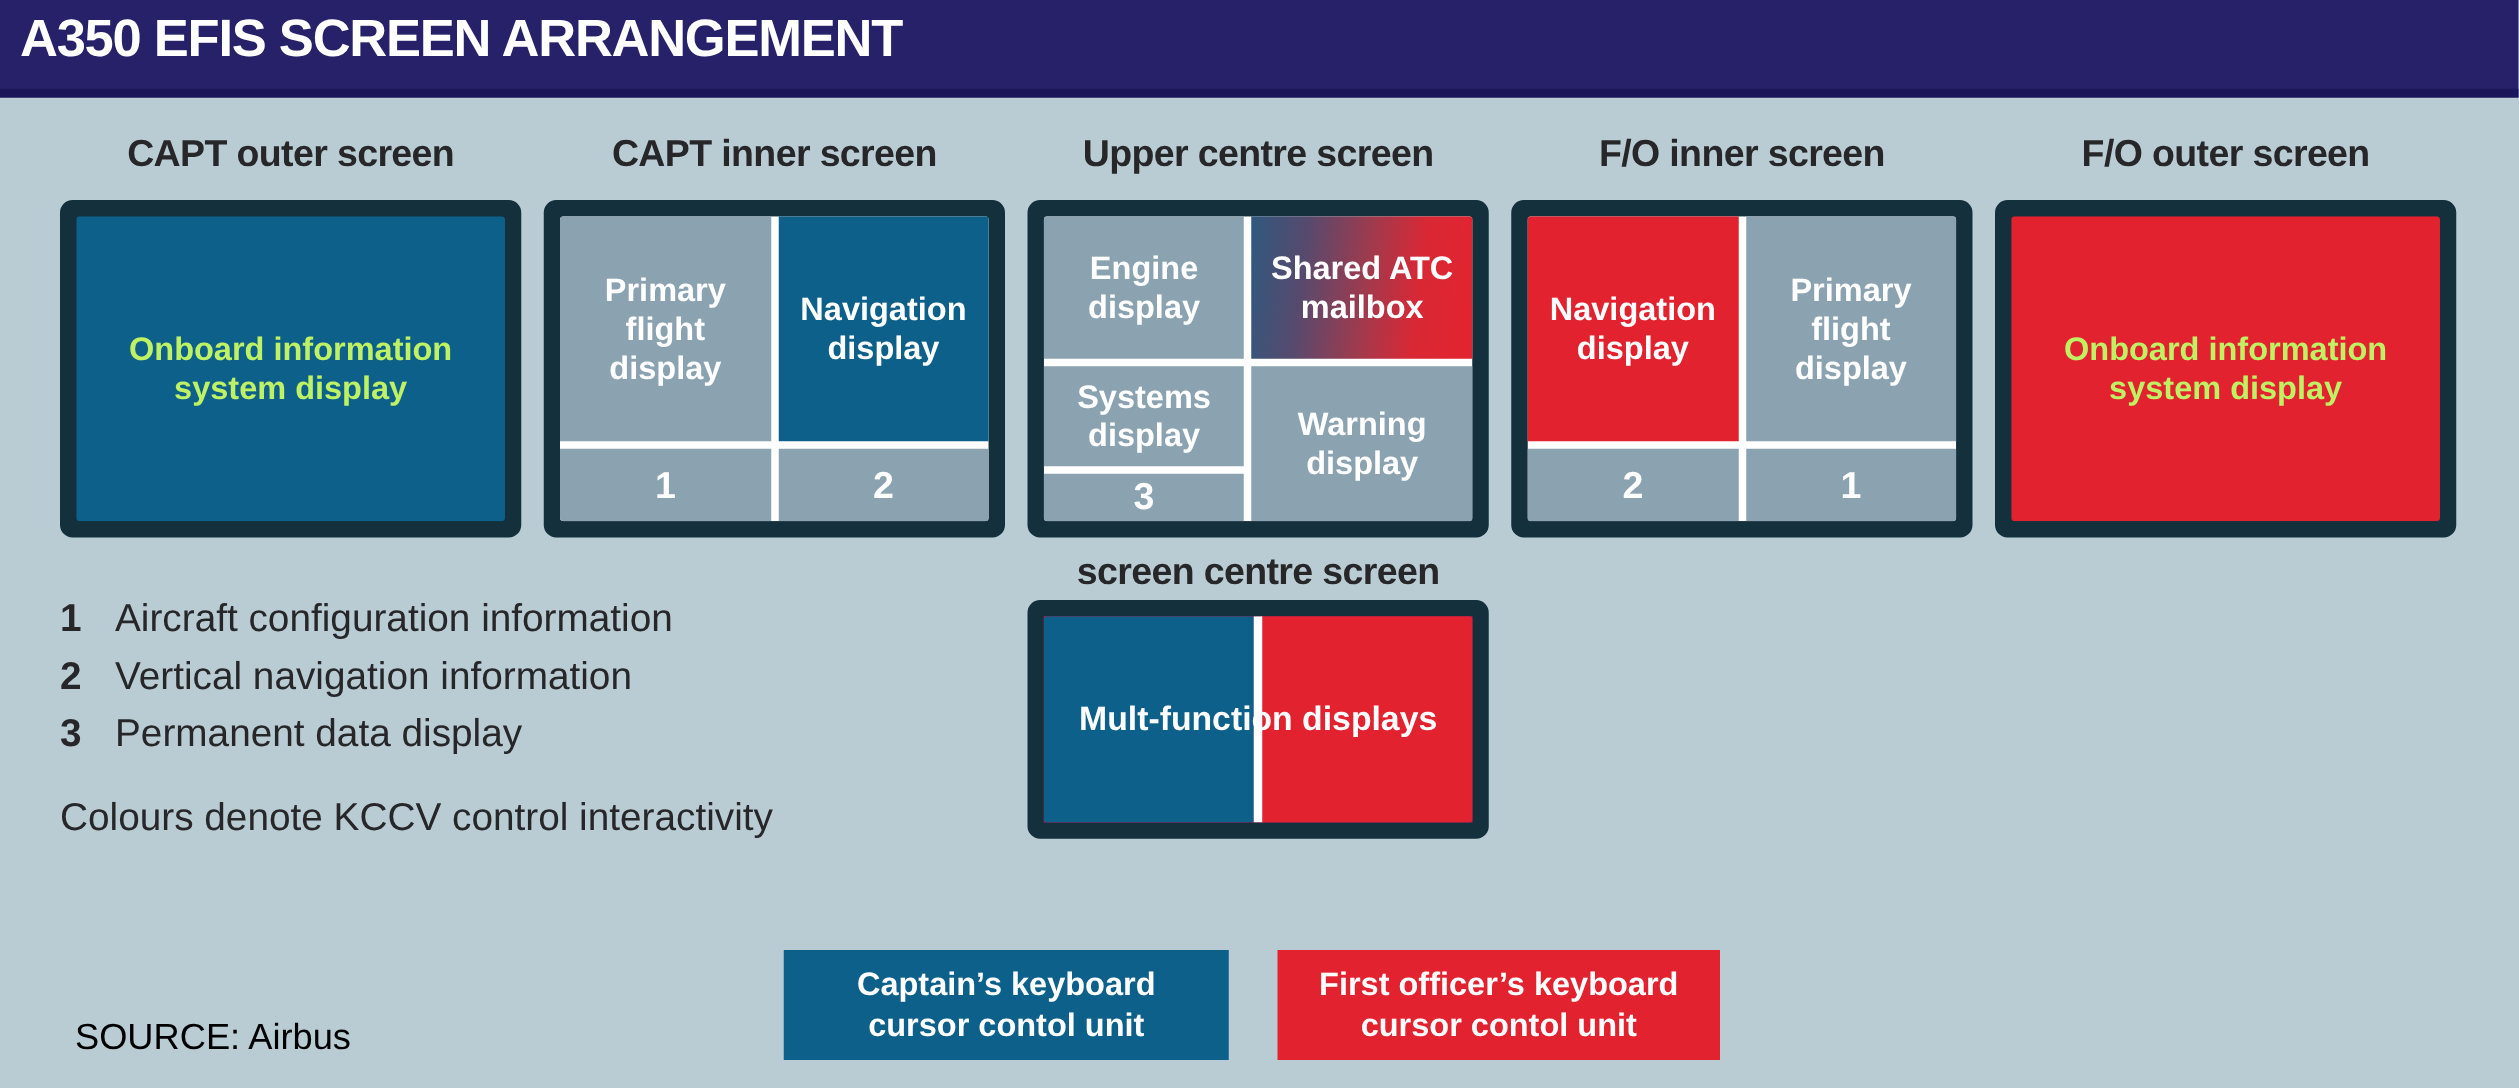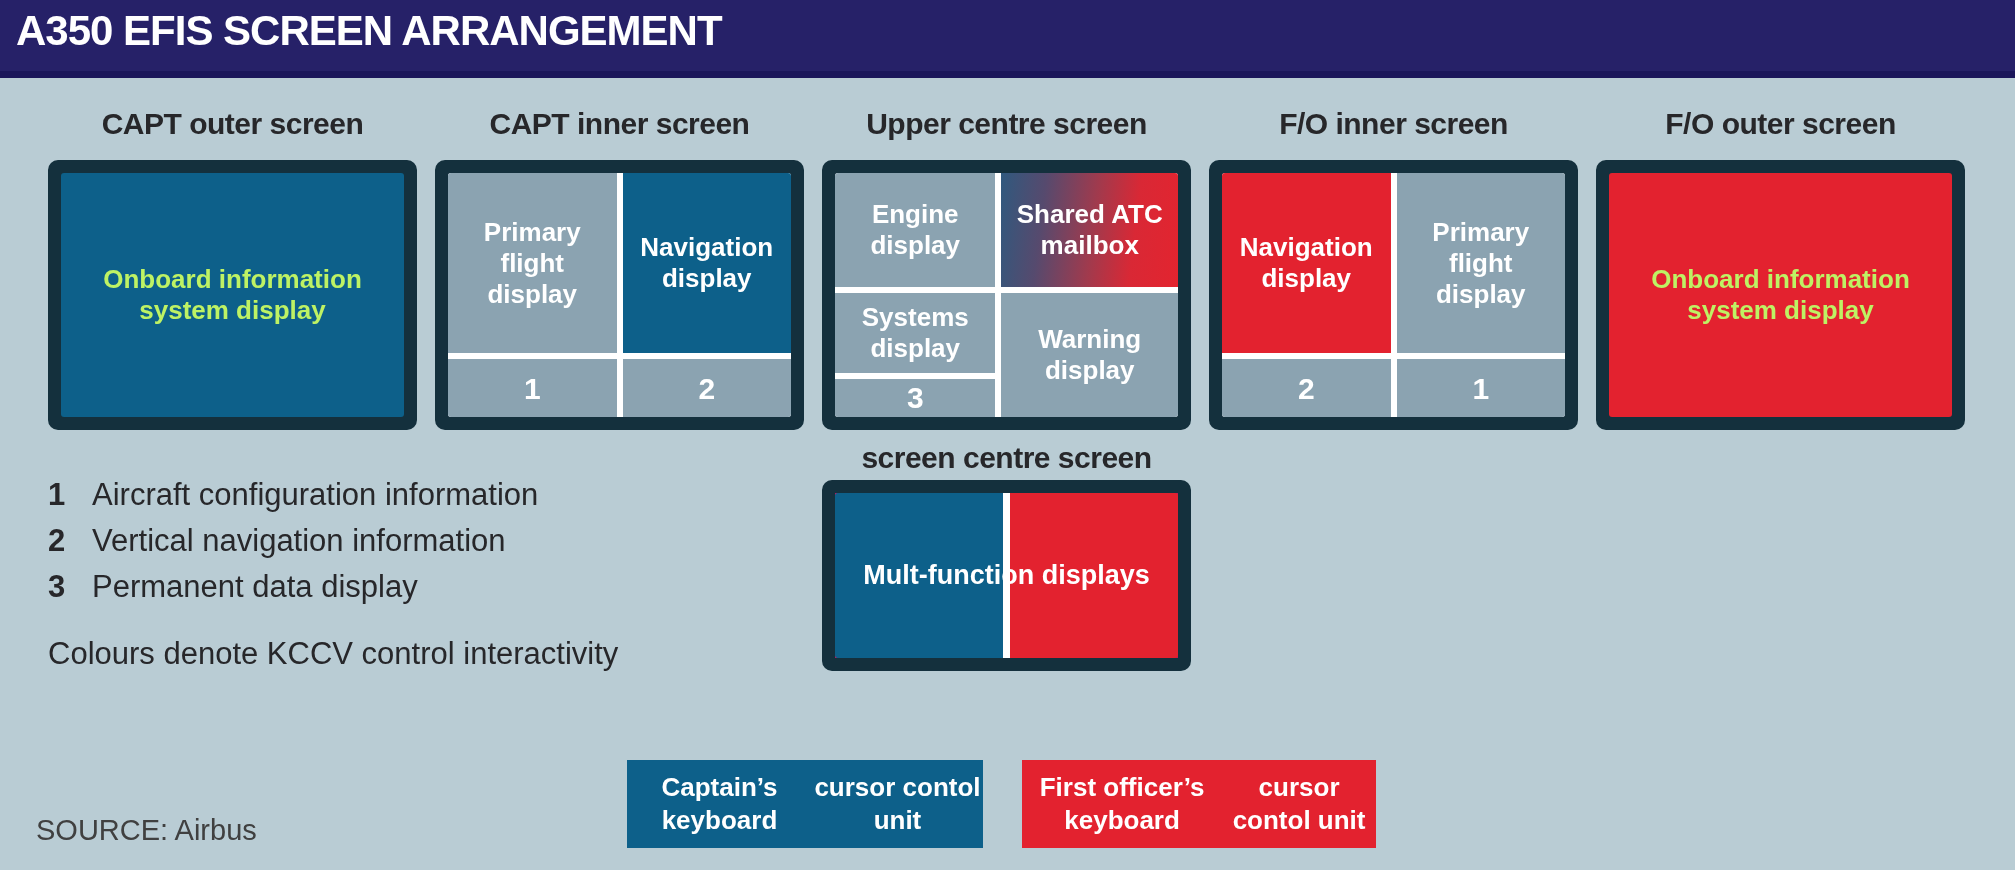--- a/index.html
+++ b/index.html
@@ -53,24 +53,24 @@
   .mfd-label{position:absolute;left:0;top:0;width:100%;height:100%;display:flex;
              align-items:center;justify-content:center;color:#fff;font-weight:bold;
              font-size:27px;text-align:center;}
 
   
   .legend{position:absolute;left:48px;top:472px;color:#27272a;}
   .legend-item{font-size:31px;line-height:46px;white-space:nowrap;}
   .legend-num{font-weight:bold;display:inline-block;width:44px;}
   .legend-note{font-size:31px;line-height:40px;margin-top:24px;white-space:nowrap;}
 
-  .source{position:absolute;left:36px;top:810px;font-size:29px;line-height:40px;color:#404040;}
+  .source{position:absolute;left:60px;top:810px;font-size:29px;line-height:40px;color:#000000;}
 
   
-  .kccu{position:absolute;top:760px;height:88px;display:flex;flex-direction:row;
+  .kccu{position:absolute;top:760px;height:88px;display:flex;flex-direction:column;
         align-items:center;justify-content:center;color:#ffffff;font-weight:bold;
         font-size:26px;line-height:33px;text-align:center;}
   .kccu-capt{left:627px;width:356px;background:#0d608a;}
   .kccu-fo{left:1022px;width:354px;background:#e3222f;}
 </style>
 </head>
 <body>
 
 <div class="stage">
 

